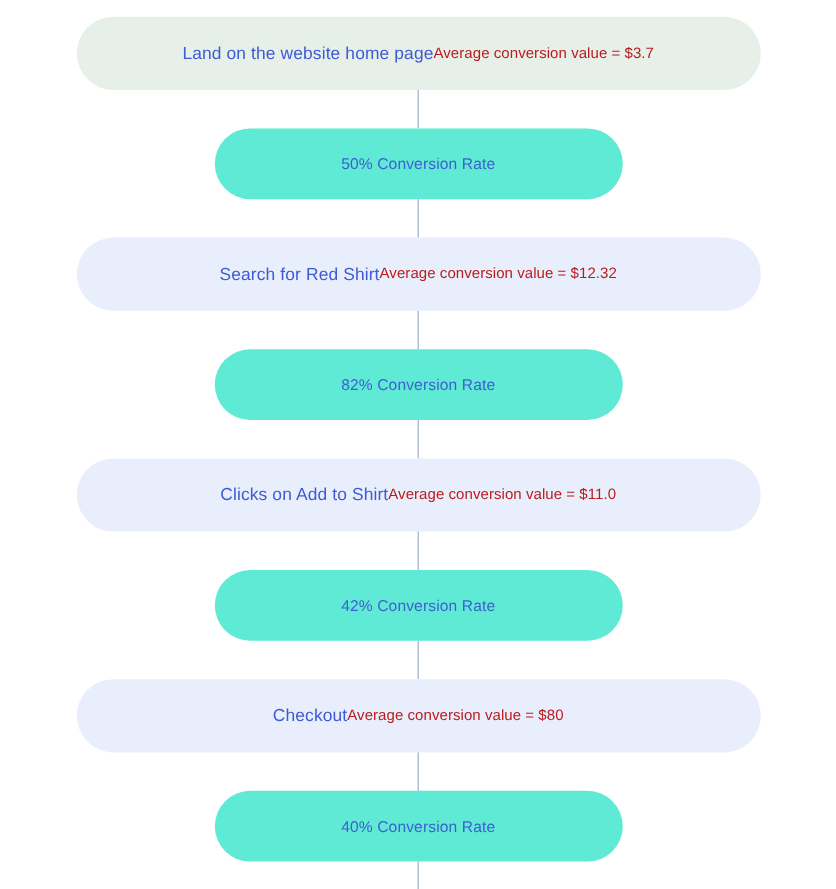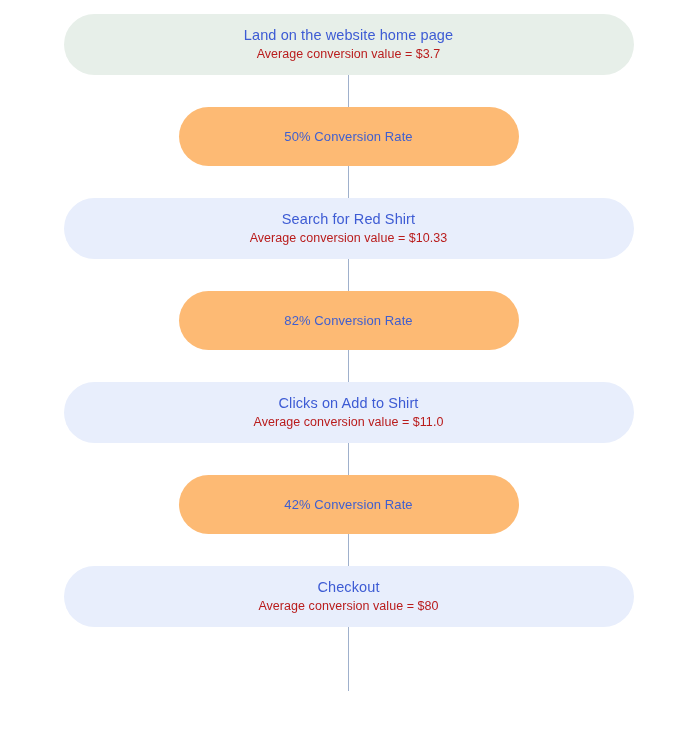--- a/index.html
+++ b/index.html
@@ -30,21 +30,21 @@
     background: #9fb0cc;
     flex: 0 0 auto;
   }
 
   
   .stage-node {
     width: 570px;
     height: 61px;
     border-radius: 32px;
     display: flex;
-    flex-direction: column;
+    flex-direction: row;
     align-items: center;
     justify-content: center;
     flex: 0 0 auto;
     box-sizing: border-box;
   }
   .stage-node.tone-green { background: #e7efe9; }
   .stage-node.tone-blue  { background: #e8eefc; align-items: center; }
 
   .stage-title {
     color: #3d5bd4;
@@ -61,21 +61,21 @@
     font-weight: 400;
     letter-spacing: 0.05px;
     white-space: nowrap;
   }
 
   
   .rate-node {
     width: 340px;
     height: 59px;
     border-radius: 30px;
-    background: #fdba74;
+    background: #5eead4;
     display: flex;
     align-items: center;
     justify-content: center;
     flex: 0 0 auto;
     box-sizing: border-box;
   }
   .rate-label {
     color: #3f5fd0;
     font-size: 13px;
     line-height: 18px;
@@ -101,21 +101,21 @@
   <div class="connector"></div>
 
   <div class="rate-node">
     <div class="rate-label">50% Conversion Rate</div>
   </div>
 
   <div class="connector"></div>
 
   <div class="stage-node tone-blue">
     <div class="stage-title">Search for Red Shirt</div>
-    <div class="stage-metric">Average conversion value = $10.33</div>
+    <div class="stage-metric">Average conversion value = $12.32</div>
   </div>
 
   <div class="connector"></div>
 
   <div class="rate-node">
     <div class="rate-label">82% Conversion Rate</div>
   </div>
 
   <div class="connector"></div>
 
@@ -132,16 +132,19 @@
 
   <div class="connector"></div>
 
   <div class="stage-node tone-blue">
     <div class="stage-title">Checkout</div>
     <div class="stage-metric">Average conversion value = $80</div>
   </div>
 
   <div class="connector"></div>
 
+  <div class="rate-node">
+    <div class="rate-label">40% Conversion Rate</div>
+  </div>
 
   <div class="connector"></div>
 
 </div>
 
 </body></html>

